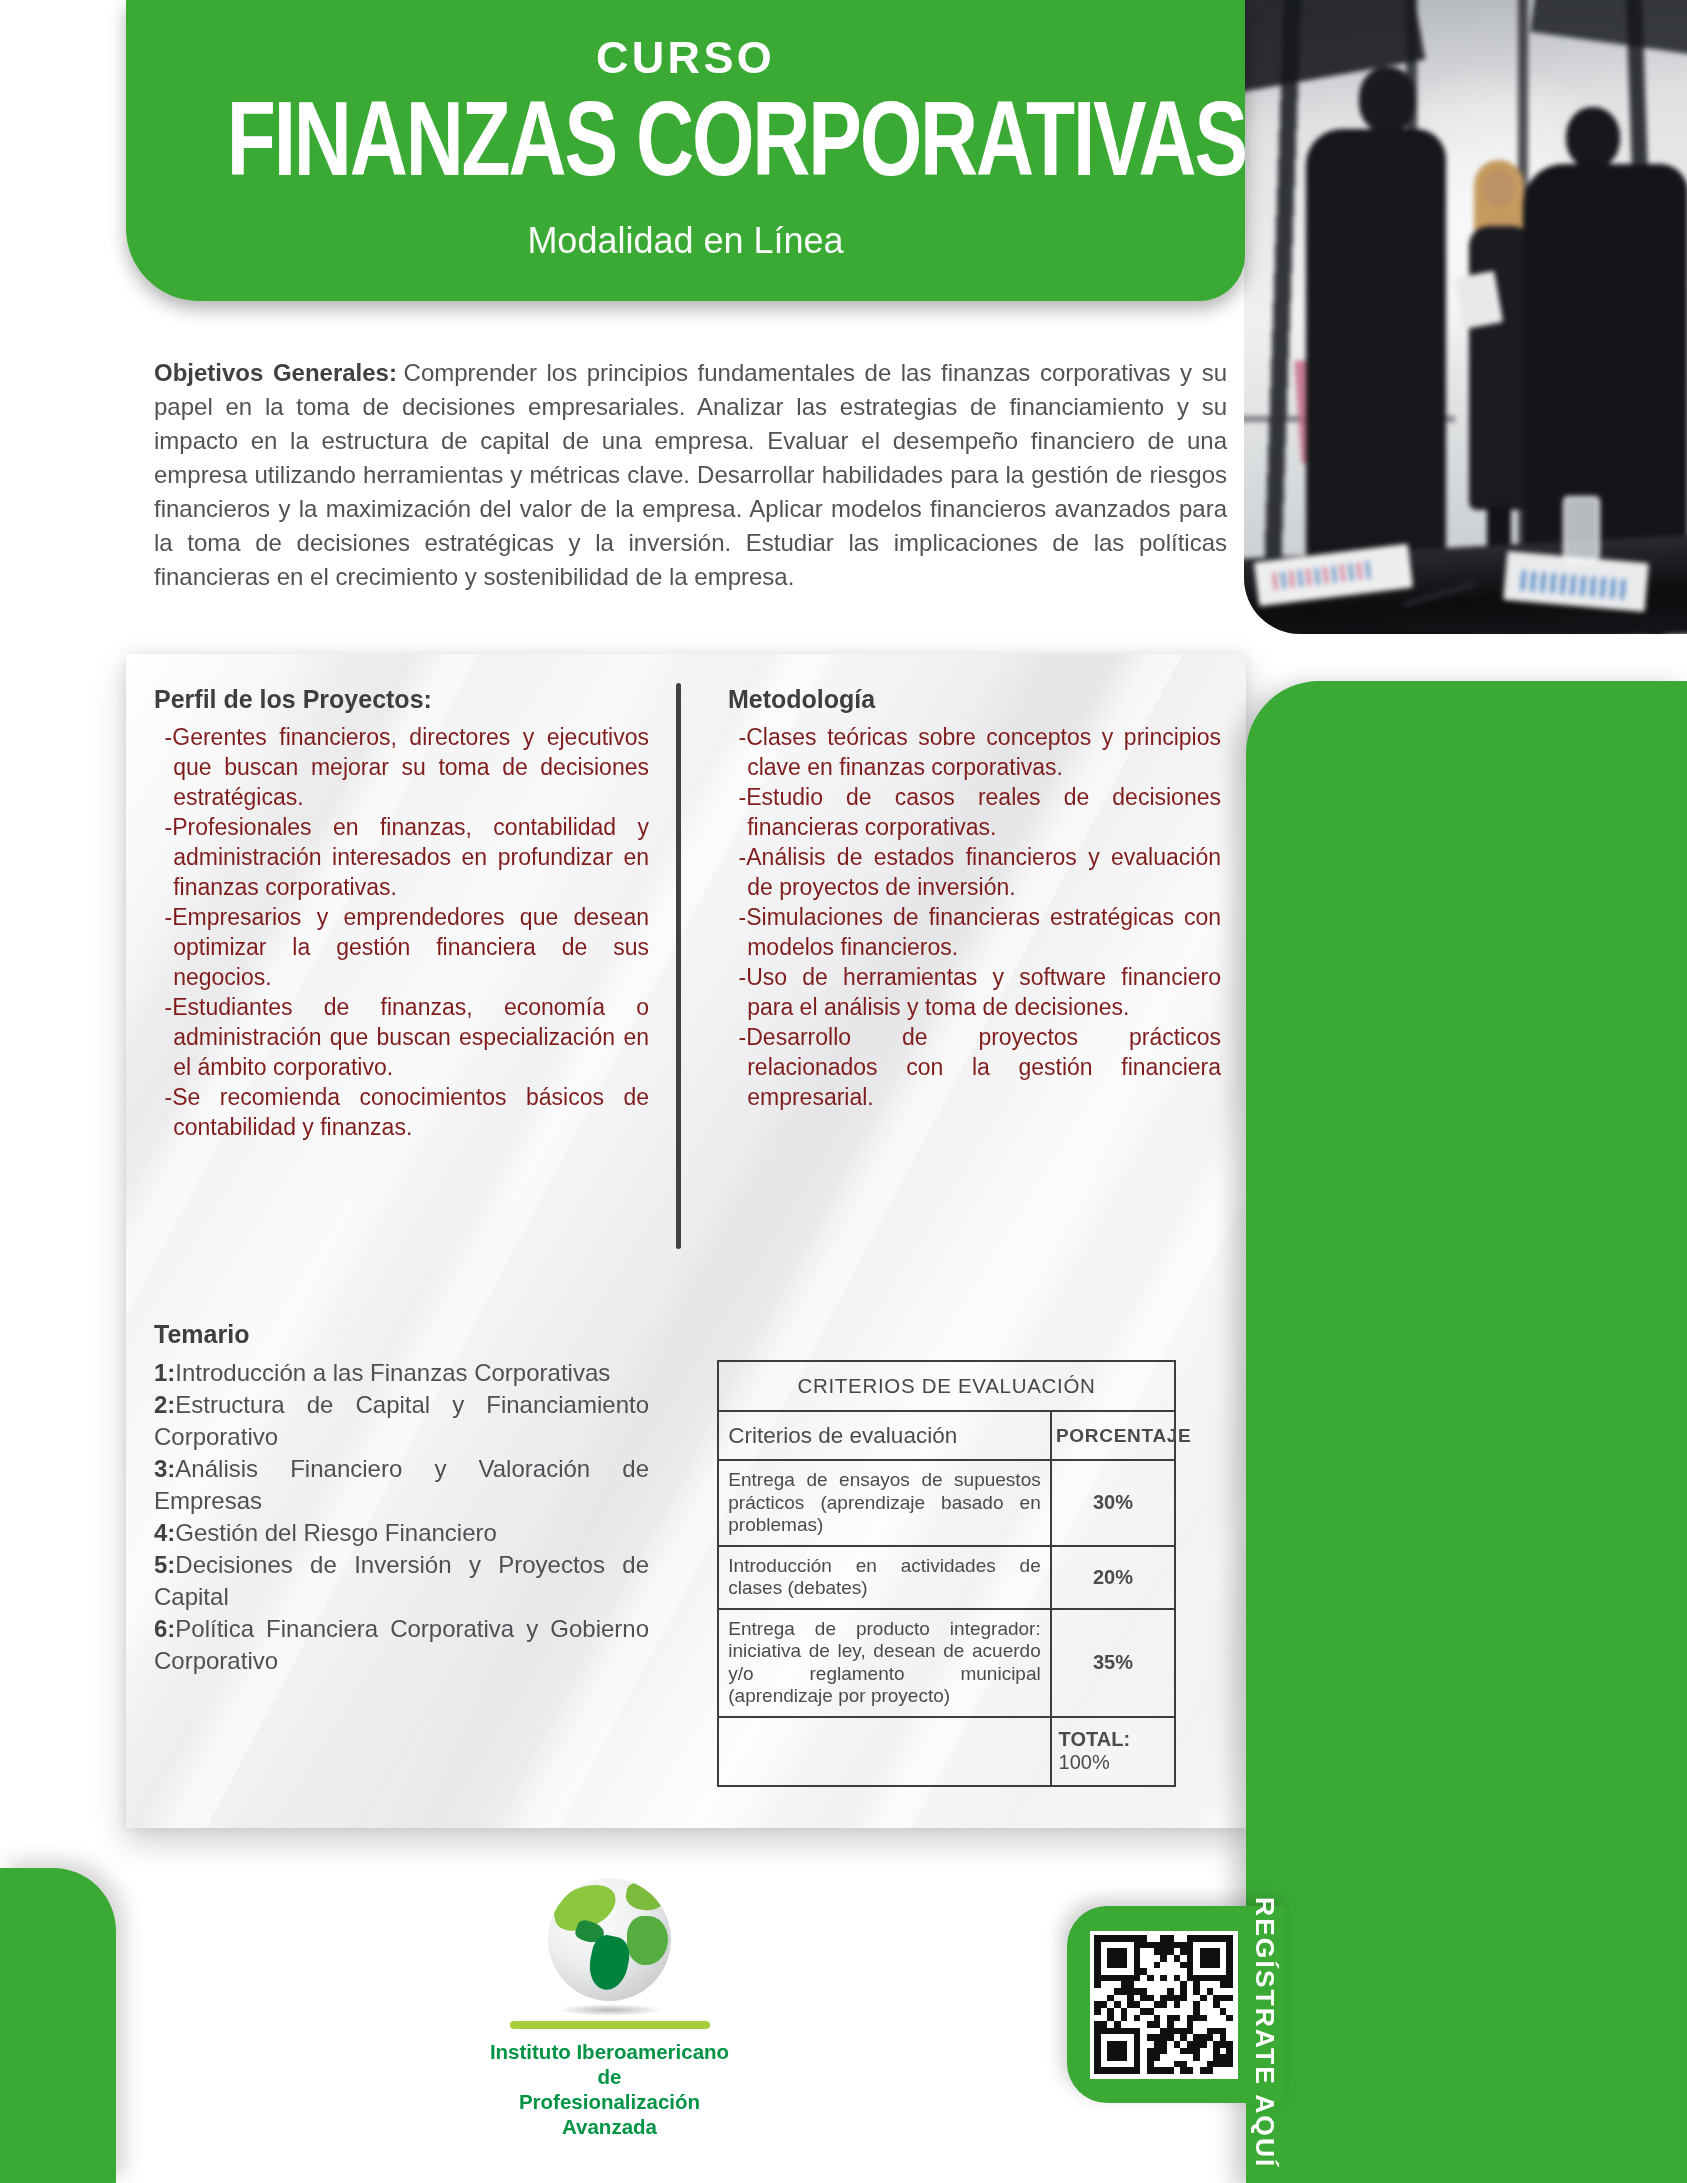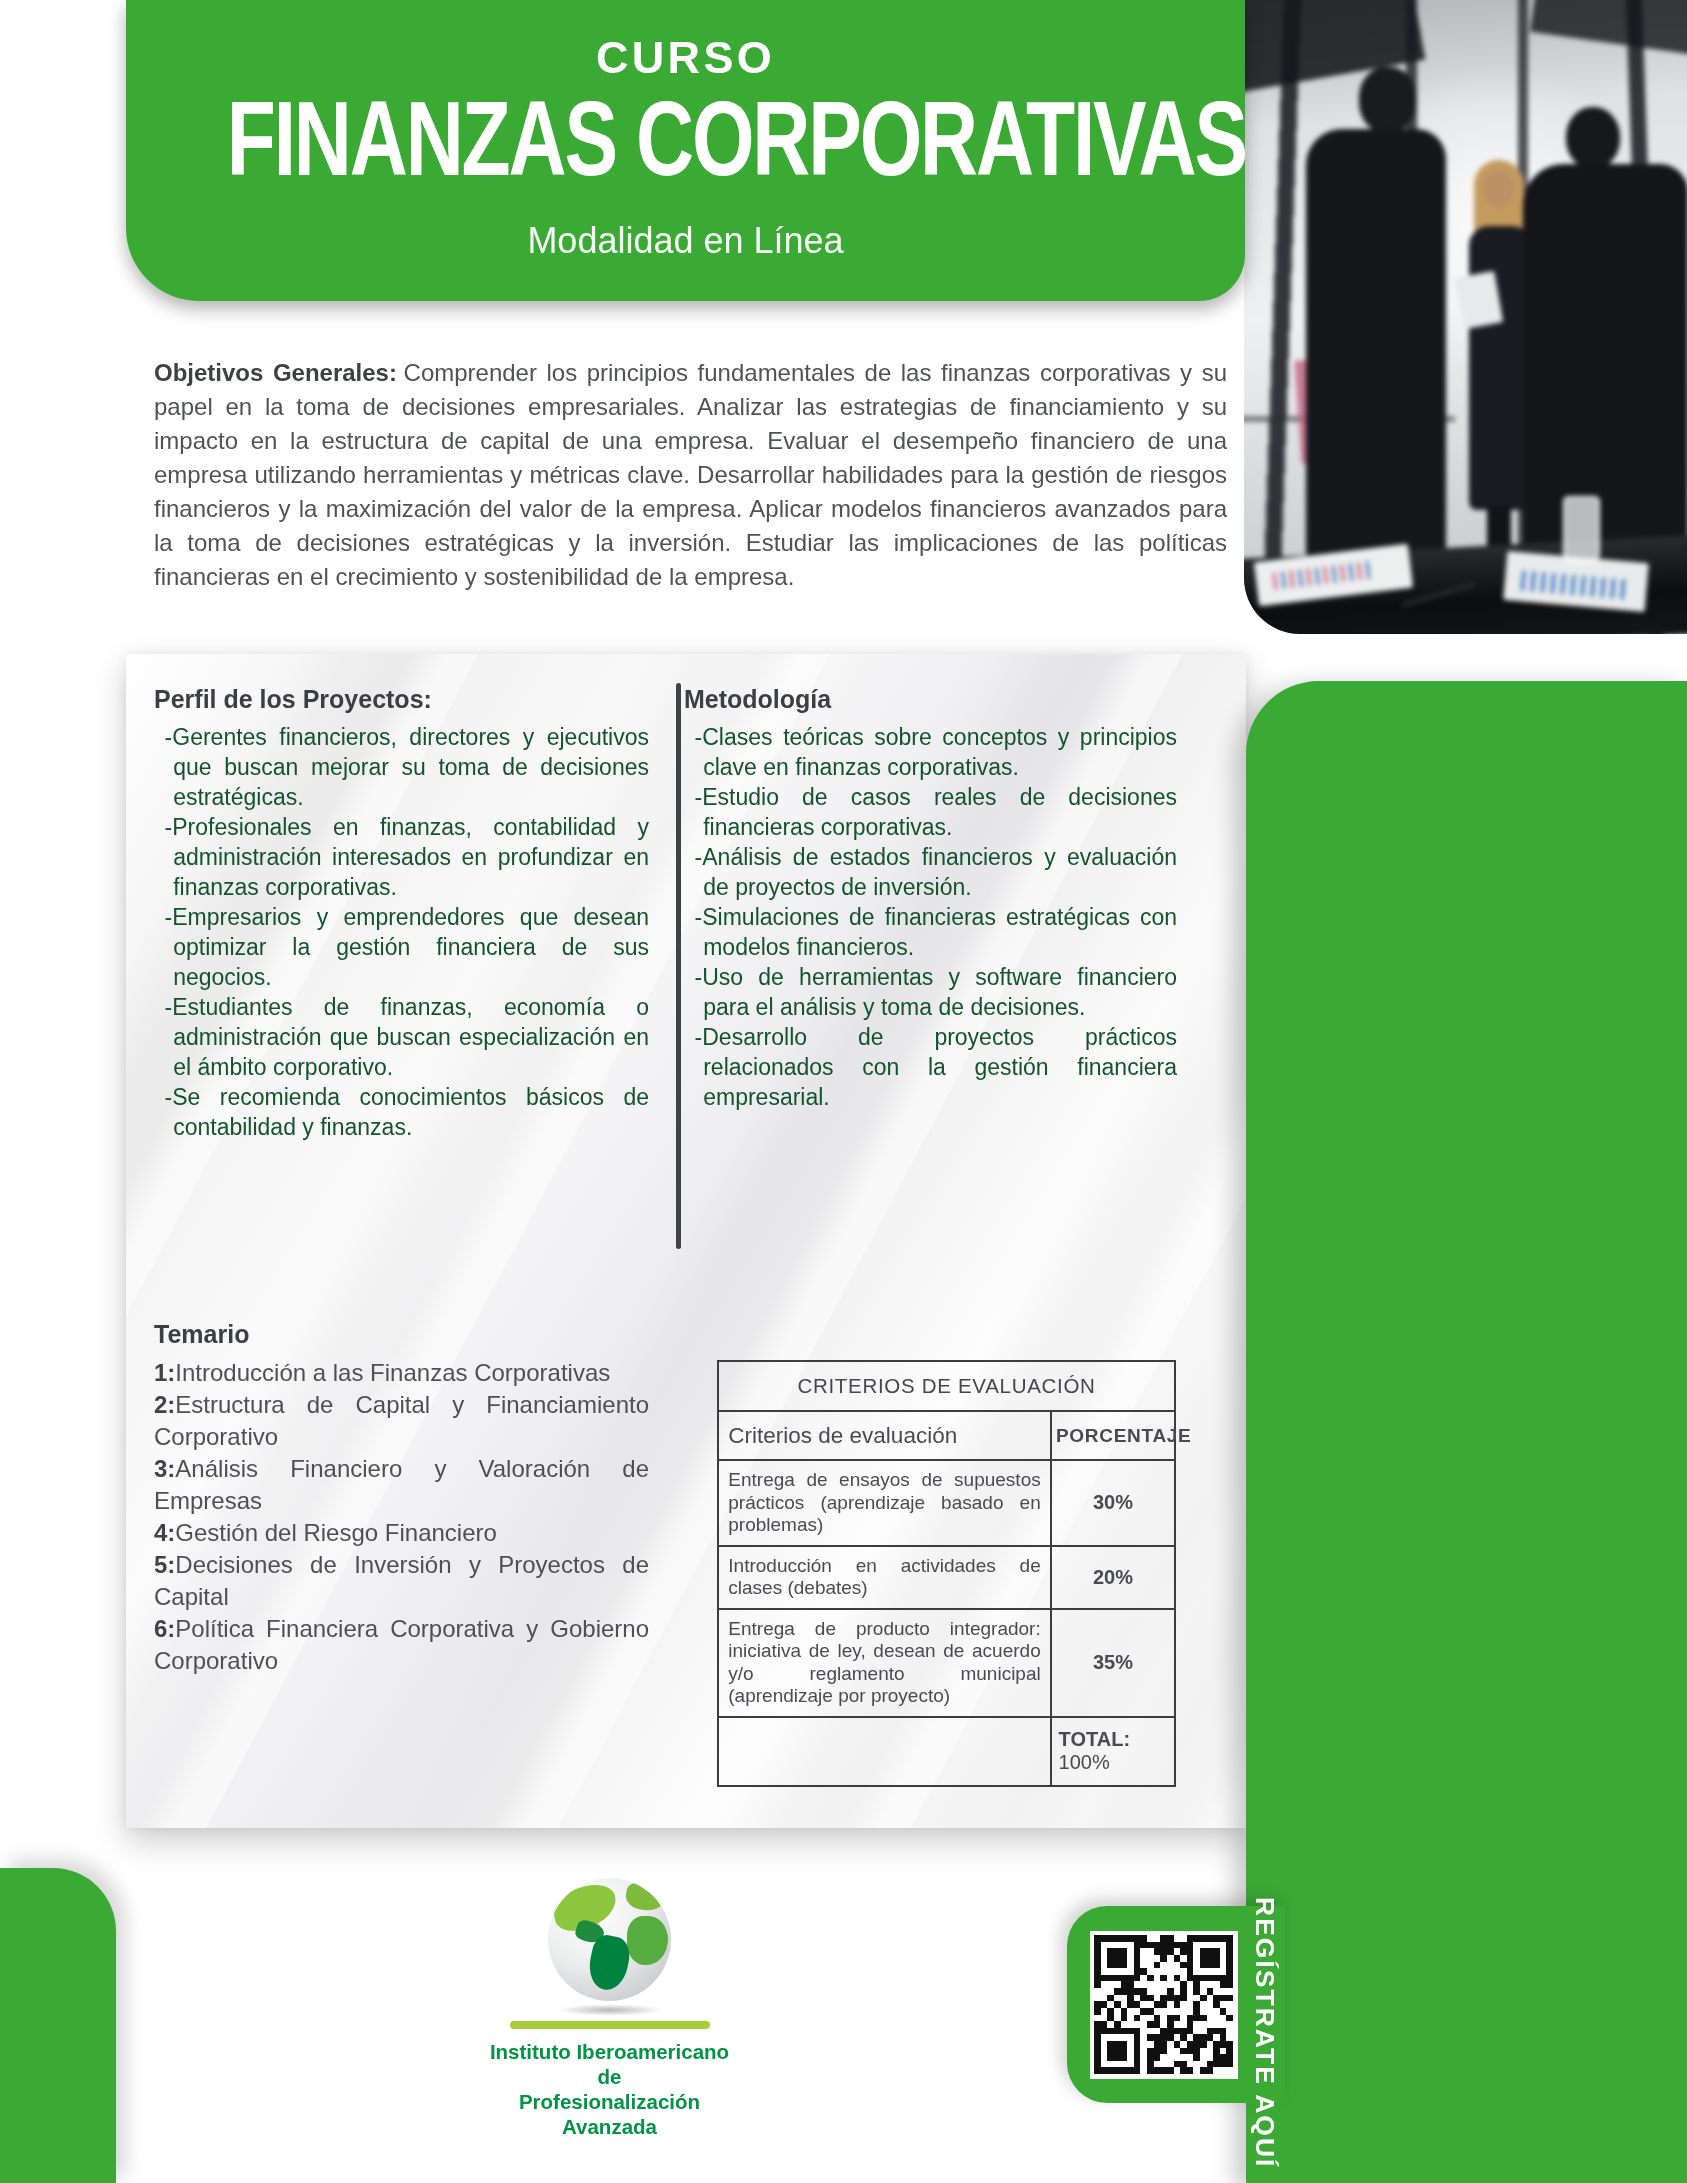--- a/index.html
+++ b/index.html
@@ -60,25 +60,25 @@
   .objectives b { color:#3f4043; margin-right:6.6px; }
 
   
   .card { position:absolute; left:126px; top:654px; width:1120px; height:1174px;
     background:linear-gradient(122deg,#ffffff 0%,#f1f1f2 16%,#fbfbfc 32%,#ebebed 52%,#fdfdfd 70%,#f2f2f3 87%,#ffffff 100%);
     box-shadow:0 13.2px 32px rgba(0,0,0,.20), 0 0 10.6px rgba(0,0,0,.07); z-index:1; }
   .card::before { content:""; position:absolute; inset:0;
     background:repeating-linear-gradient(118deg, rgba(255,255,255,0) 0 146px, rgba(120,120,125,.05) 198px 251px, rgba(255,255,255,.5) 284px 311px); }
 
   .colhead { font-size:25px; font-weight:700; color:#3d3e41; margin-bottom:8px; }
-  .cols li { list-style:none; font-size:23px; line-height:30px; text-align:justify; color:#14532d;
+  .cols li { list-style:none; font-size:23px; line-height:30px; text-align:justify; color:#7f1d1d;
     text-indent:-8.6px; padding-left:8.6px; }
   .cols ul { padding-left:10.6px; }
   .col-profile { position:absolute; left:154px; top:685px; width:495px; z-index:2; }
-  .col-method  { position:absolute; left:684px; top:685px; width:493px; z-index:2; }
+  .col-method  { position:absolute; left:728px; top:685px; width:493px; z-index:2; }
   .vdivider { position:absolute; left:676px; top:683px; width:4.6px; height:566px; background:#414244; border-radius:2.6px; z-index:2; }
 
   .temario { position:absolute; left:154px; top:1320px; width:495px; z-index:2; }
   .temario li { list-style:none; font-size:24px; line-height:32px; text-align:justify; color:#4f5054; }
   .temario li b { color:#414245; }
 
   
   .eval { position:absolute; left:717px; top:1360px; width:457px; border-collapse:collapse; z-index:2;
     color:#4a4b4e; table-layout:fixed; }
   .eval td { border:2.6px solid #3c3d3f; vertical-align:middle; }

